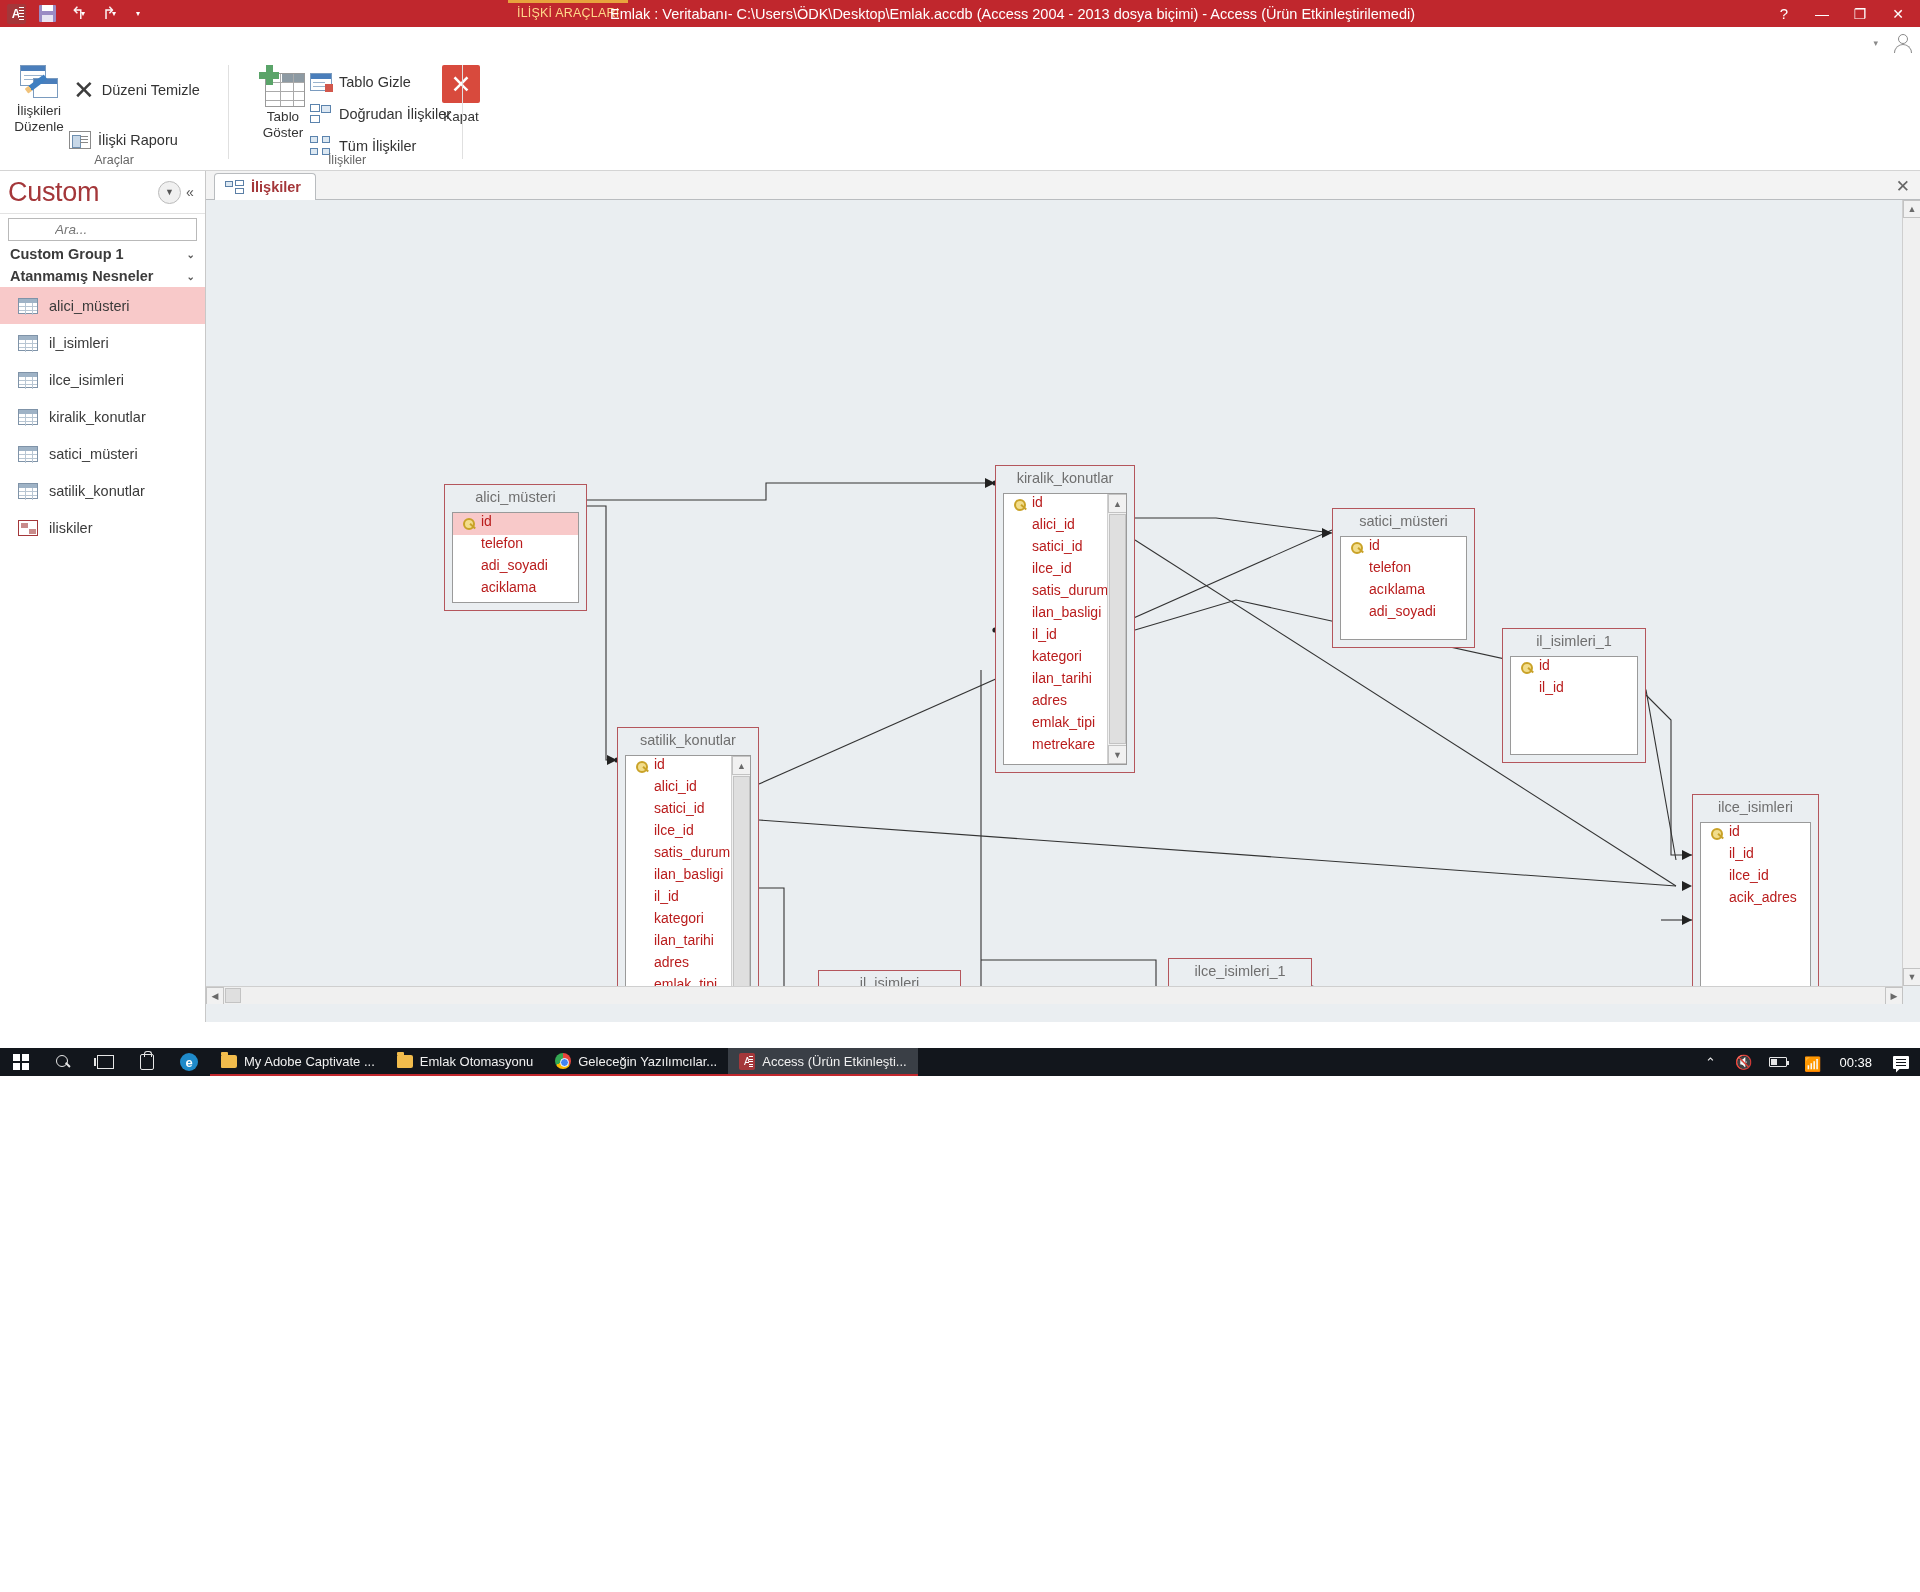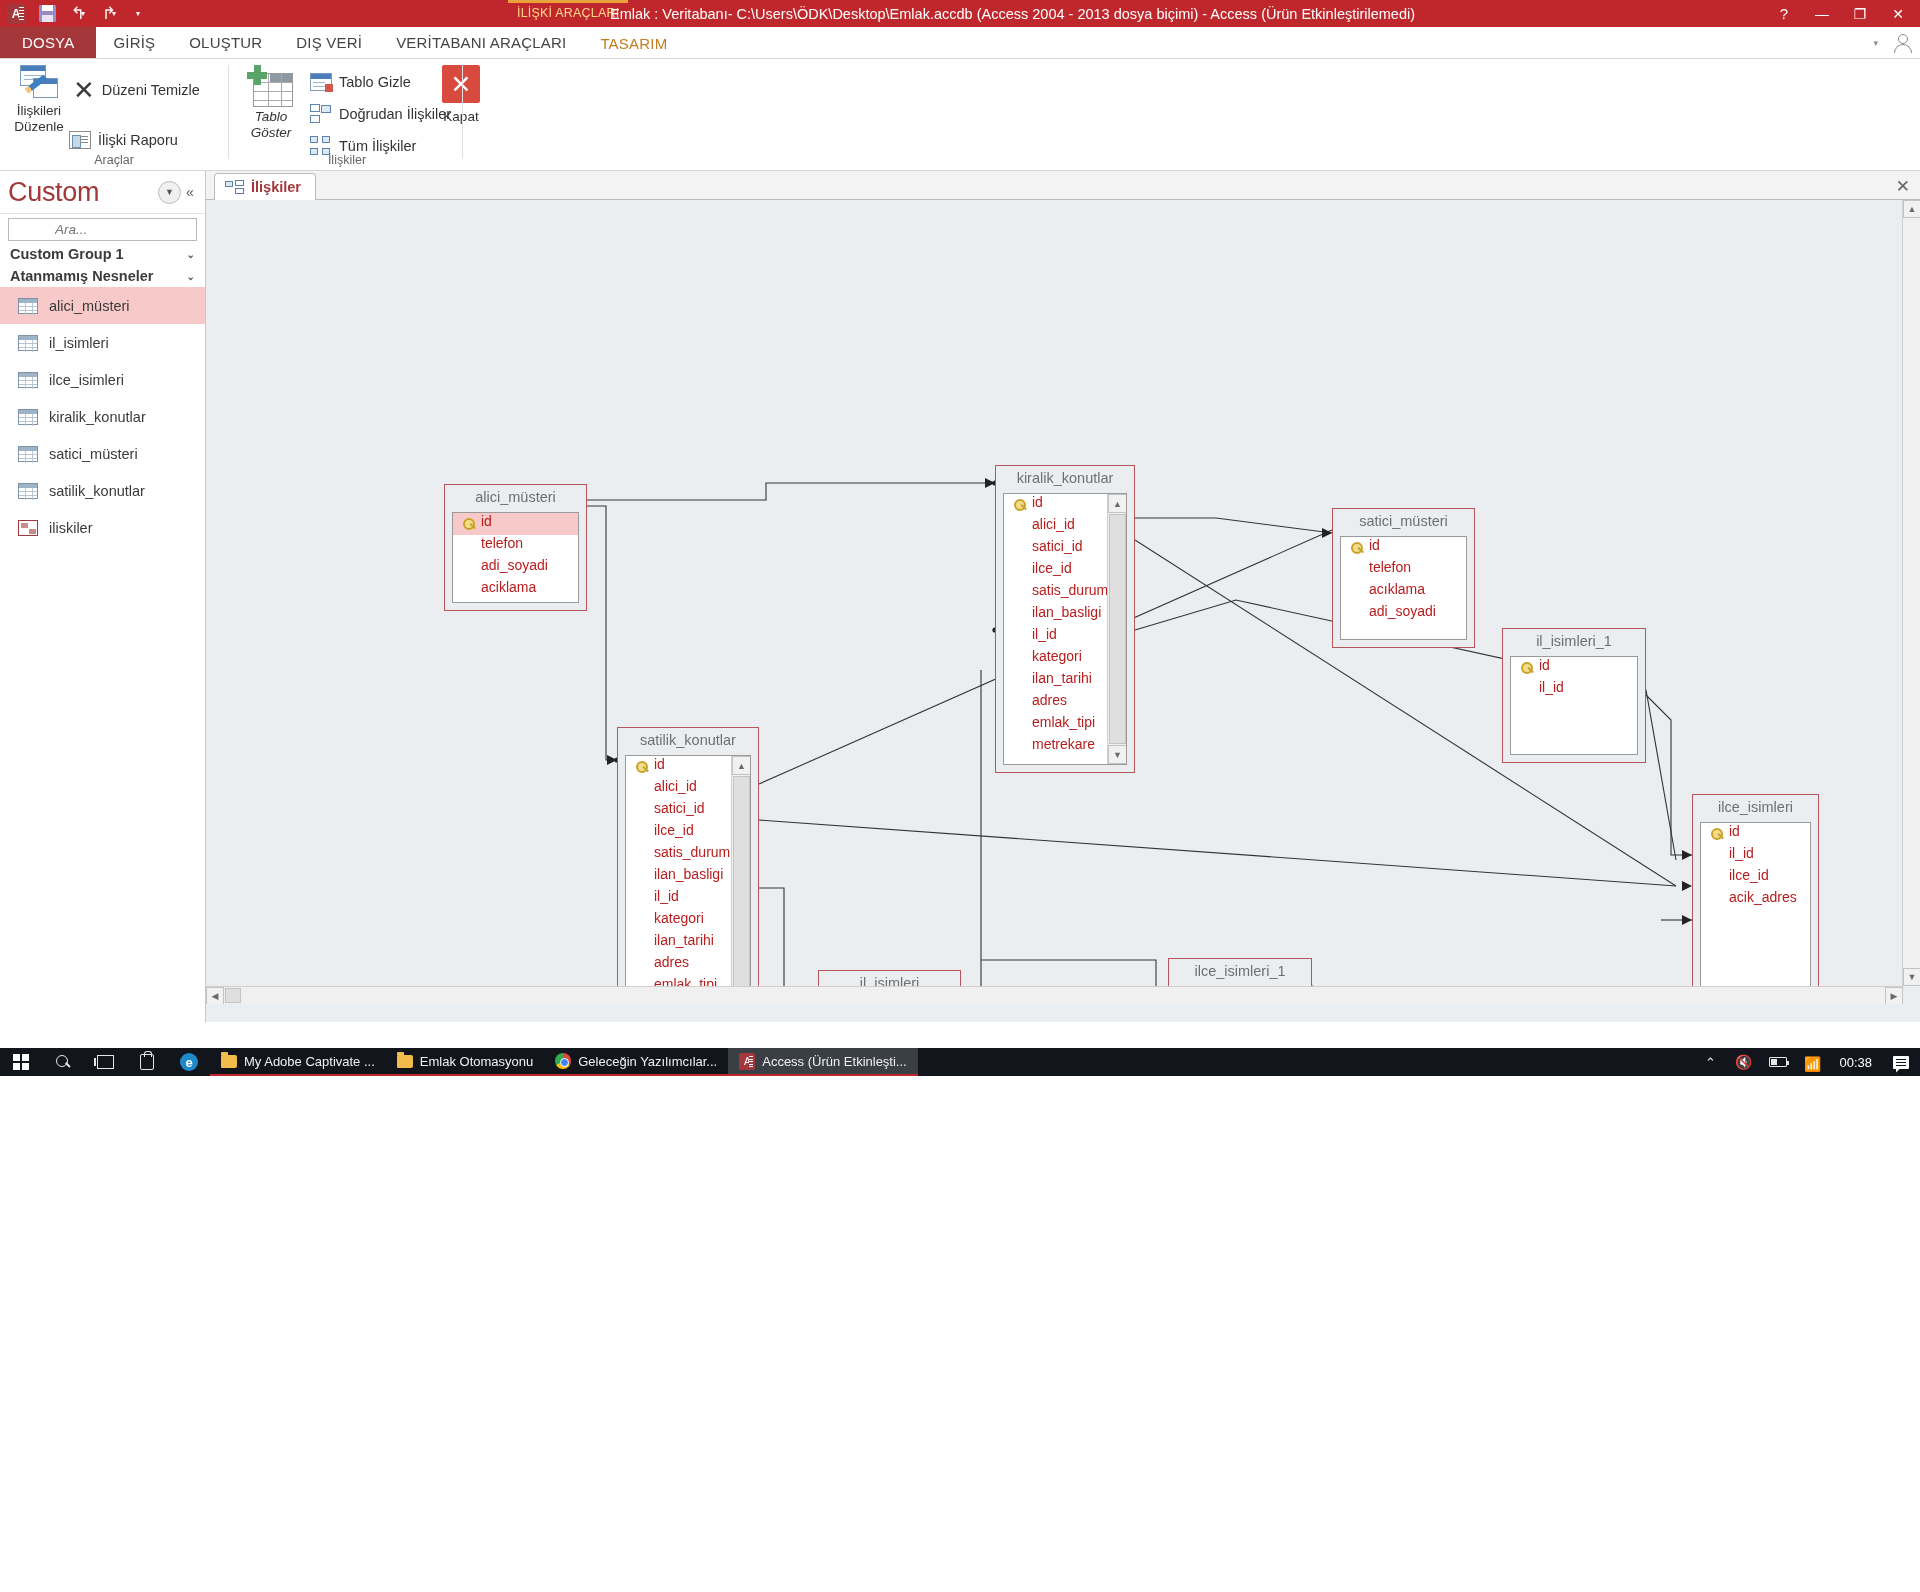--- a/index.html
+++ b/index.html
@@ -306,28 +306,20 @@
     <div class="win-title">Emlak : Veritabanı- C:\Users\ÖDK\Desktop\Emlak.accdb (Access 2004 - 2013 dosya biçimi)  -  Access (Ürün Etkinleştirilemedi)</div>
 
     <div class="win-btns">
       <div class="win-btn help">?</div>
       <div class="win-btn">—</div>
       <div class="win-btn">❐</div>
       <div class="win-btn">✕</div>
     </div>
   </div>
 
-  <div class="ribbon-tabs">
-    <div class="rtab file">DOSYA</div>
-    <div class="rtab">GİRİŞ</div>
-    <div class="rtab">OLUŞTUR</div>
-    <div class="rtab">DIŞ VERİ</div>
-    <div class="rtab">VERİTABANI ARAÇLARI</div>
-    <div class="rtab ctx-active">TASARIM</div>
-  </div>
   <div class="ribbon-right">
     <span class="caret-sm">▾</span>
     <span class="person-ico"></span>
   </div>
 
   <div class="ribbon">
 
     <div class="rgroup" style="left:0; width:228px;">
       <div class="bigbtn" style="left:0px;">
         <span class="ico-editrel">
@@ -345,21 +337,21 @@
       <div class="smallbtn" style="left:69px; top:68px;">
         <span class="ico-relreport"></span>
         <span class="lbl">İlişki Raporu</span>
       </div>
       <div class="rgroup-label">Araçlar</div>
     </div>
 
     <div class="rgroup-sep" style="left:228px;"></div>
 
     <div class="rgroup" style="left:232px; width:230px;">
-      <div class="bigbtn" style="left:0px;font-style:italic;">
+      <div class="bigbtn" style="left:12px;">
         <span class="ico-showtable">
           <span class="grid">
               <span class="hdr"></span>
               <span class="l1"></span>
               <span class="l2"></span>
               <span class="l3"></span>
               <span class="v1"></span>
               <span class="v2"></span>
             </span>
           <span class="plus"></span>

